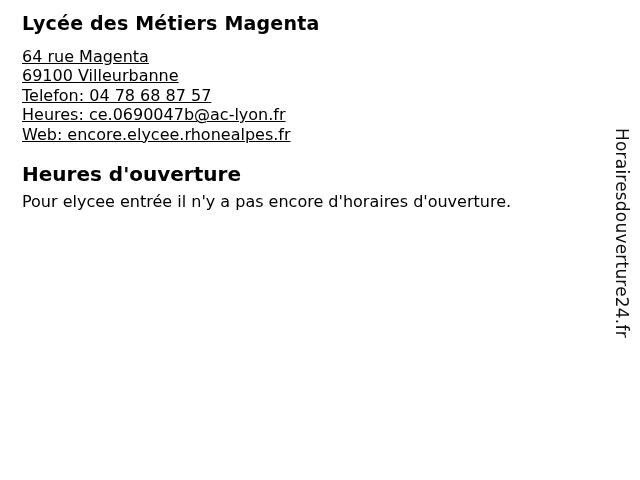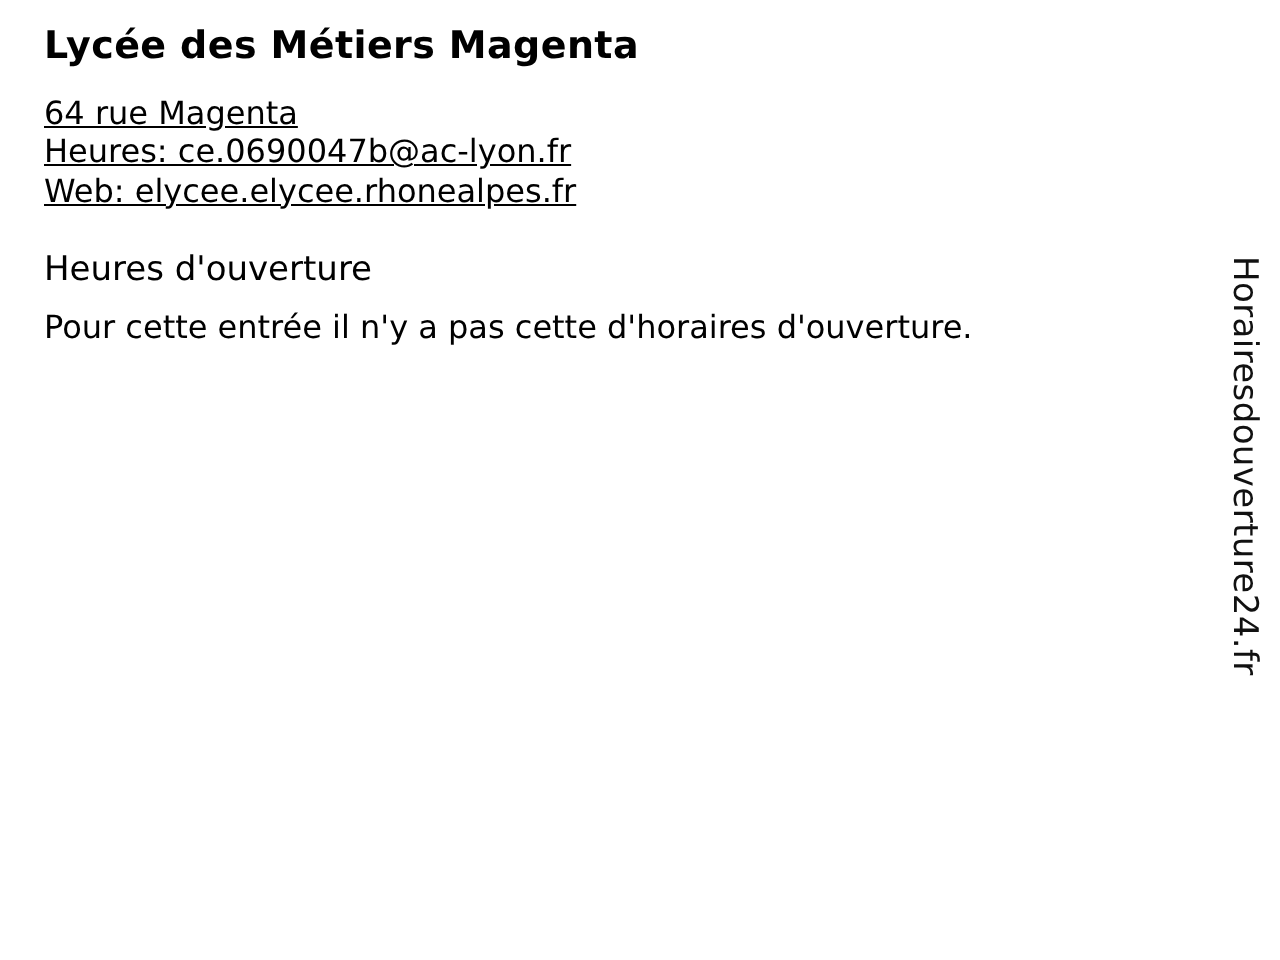--- a/index.html
+++ b/index.html
@@ -32,22 +32,22 @@
     letter-spacing: 0.2px;
   }
   .contact-line {
     font-size: 16px;
     line-height: 19.4px;
     white-space: nowrap;
     text-decoration: underline;
   }
   .hours-heading {
     margin: 21px 0 0 0;
-    font-size: 17px;
-    font-weight: normal;
+    font-size: 20px;
+    font-weight: bold;
     line-height: 19.4px;
   }
   .hours-message {
     margin: 8px 0 0 0;
     font-size: 16px;
     line-height: 19.4px;
     white-space: nowrap;
   }
   .watermark {
     position: absolute;
@@ -64,24 +64,26 @@
 </head>
 <body>
 
 <div class="page">
   <div class="content">
 
     <h1 class="business-title">Lycée des Métiers Magenta</h1>
 
     <div>
       <div class="contact-line">64 rue Magenta</div>
+      <div class="contact-line">69100 Villeurbanne</div>
+      <div class="contact-line">Telefon: 04 78 68 87 57</div>
       <div class="contact-line">Heures: ce.0690047b@ac-lyon.fr</div>
-      <div class="contact-line">Web: elycee.elycee.rhonealpes.fr</div>
+      <div class="contact-line">Web: encore.elycee.rhonealpes.fr</div>
     </div>
 
     <h2 class="hours-heading">Heures d'ouverture</h2>
 
-    <p class="hours-message">Pour cette entrée il n'y a pas cette d'horaires d'ouverture.</p>
+    <p class="hours-message">Pour elycee entrée il n'y a pas encore d'horaires d'ouverture.</p>
 
   </div>
 
   <div class="watermark">Horairesdouverture24.fr</div>
 </div>
 
 </body></html>

